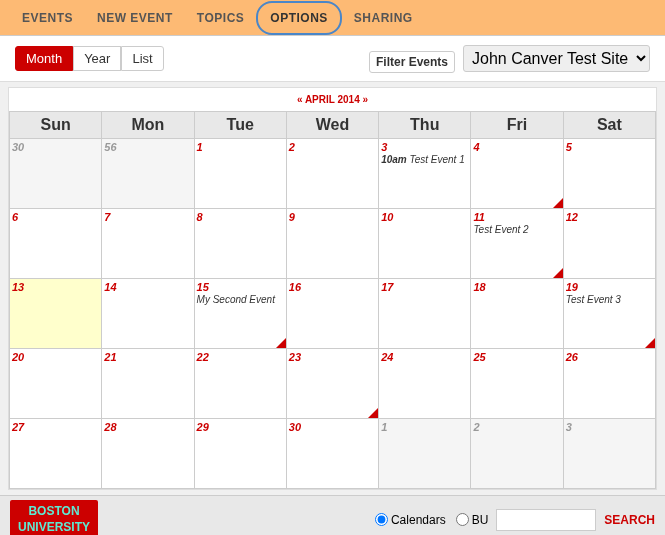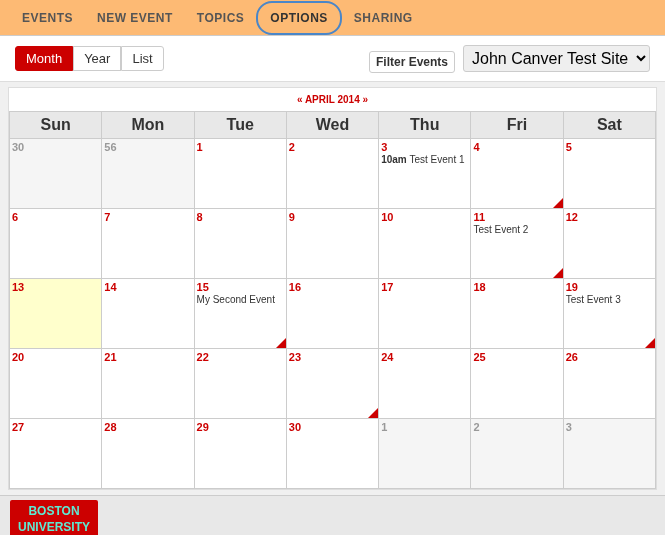--- a/index.html
+++ b/index.html
@@ -114,20 +114,21 @@
       color: #333;
     }
     .calendar-grid td {
       border: 1px solid #ccc;
       vertical-align: top;
       width: 68px;
       height: 70px;
       padding: 2px;
       position: relative;
       background: #fff;
+      font-style: italic;
     }
     .calendar-grid td.other-month {
       background: #f5f5f5;
     }
     .calendar-grid td.today {
       background: #ffffcc;
     }
     .day-num {
       font-size: 11px;
       color: #cc0000;
@@ -378,13 +379,27 @@
         </tr>
       </tbody>
   </table>
 </div>
 
 <div class="footer">
   <div class="bu-logo">
     <div>BOSTON</div>
     <div>UNIVERSITY</div>
   </div>
+  <div class="footer-search">
+    <div class="radio-group">
+      <label class="radio-item">
+        <input type="radio" name="search-type" checked="" style="">
+        <span>Calendars</span>
+      </label>
+      <label class="radio-item">
+        <input type="radio" name="search-type" style="">
+        <span>BU</span>
+      </label>
+    </div>
+    <input type="text" class="search-input" style="">
+    <button class="search-btn">SEARCH</button>
+  </div>
 </div>
 
 </body></html>

